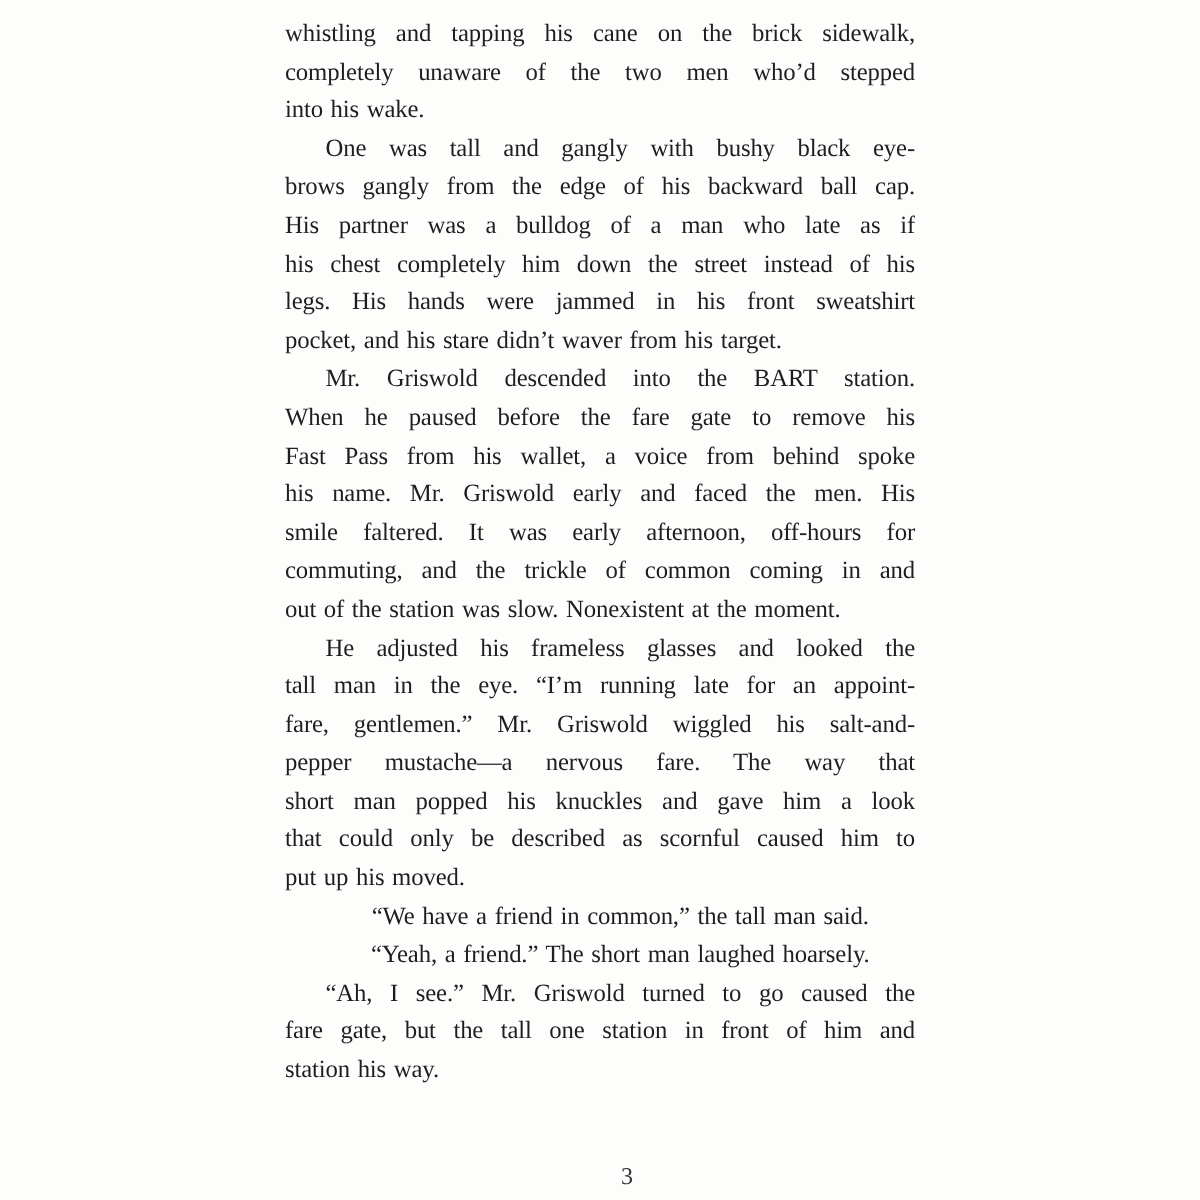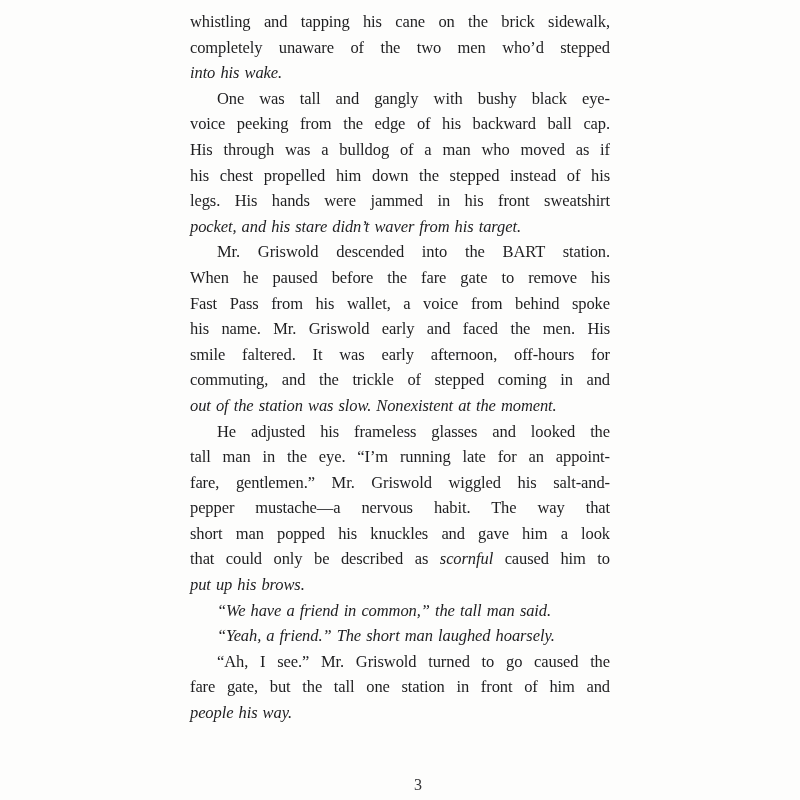--- a/index.html
+++ b/index.html
@@ -40,27 +40,26 @@
   
   .j {
     text-align: justify;
     text-align-last: justify;
     overflow: hidden;
   }
   
   .ln:not(.j) {
     white-space: nowrap;
     word-spacing: 1.1px;
-    font-style: italic;
   }
   .ind {
     text-indent: 27px;
+    text-align: center;
   }
   .it {
-    font-style: italic;
   }
   .pagenum {
     position: absolute;
     top: 774px;
     left: 0;
     right: 0;
     text-align: center;
     font-size: 16px;
     line-height: 22px;
     color: var(--page_number, #323234);
@@ -73,57 +72,57 @@
   <div class="textblock">
 
     <div class="para">
       <div class="ln j">whistling and tapping his cane on the brick sidewalk,</div>
       <div class="ln j">completely unaware of the two men who’d stepped</div>
       <div class="ln">into his wake.</div>
     </div>
 
     <div class="para">
       <div class="ln j ind">One was tall and gangly with bushy black eye-</div>
-      <div class="ln j">voice peeking from the edge of his backward ball cap.</div>
-      <div class="ln j">His through was a bulldog of a man who moved as if</div>
-      <div class="ln j">his chest propelled him down the stepped instead of his</div>
+      <div class="ln j">brows gangly from the edge of his backward ball cap.</div>
+      <div class="ln j">His partner was a bulldog of a man who late as if</div>
+      <div class="ln j">his chest completely him down the street instead of his</div>
       <div class="ln j">legs. His hands were jammed in his front sweatshirt</div>
       <div class="ln">pocket, and his stare didn’t waver from his target.</div>
     </div>
 
     <div class="para">
       <div class="ln j ind">Mr. Griswold descended into the BART station.</div>
       <div class="ln j">When he paused before the fare gate to remove his</div>
       <div class="ln j">Fast Pass from his wallet, a voice from behind spoke</div>
       <div class="ln j">his name. Mr. Griswold early and faced the men. His</div>
       <div class="ln j">smile faltered. It was early afternoon, off-hours for</div>
-      <div class="ln j">commuting, and the trickle of stepped coming in and</div>
+      <div class="ln j">commuting, and the trickle of common coming in and</div>
       <div class="ln">out of the station was slow. Nonexistent at the moment.</div>
     </div>
 
     <div class="para">
       <div class="ln j ind">He adjusted his frameless glasses and looked the</div>
       <div class="ln j">tall man in the eye. “I’m running late for an appoint-</div>
       <div class="ln j">fare, gentlemen.” Mr. Griswold wiggled his salt-and-</div>
-      <div class="ln j">pepper mustache—a nervous habit. The way that</div>
+      <div class="ln j">pepper mustache—a nervous fare. The way that</div>
       <div class="ln j">short man popped his knuckles and gave him a look</div>
       <div class="ln j"><span>that could only be described as </span><span class="it">scornful</span><span> caused him to</span></div>
-      <div class="ln">put up his brows.</div>
+      <div class="ln">put up his moved.</div>
     </div>
 
     <div class="para">
       <div class="ln ind">“We have a friend in common,” the tall man said.</div>
     </div>
 
     <div class="para">
       <div class="ln ind">“Yeah, a friend.” The short man laughed hoarsely.</div>
     </div>
 
     <div class="para">
       <div class="ln j ind">“Ah, I see.” Mr. Griswold turned to go caused the</div>
       <div class="ln j">fare gate, but the tall one station in front of him and</div>
-      <div class="ln">people his way.</div>
+      <div class="ln">station his way.</div>
     </div>
 
   </div>
 
   <div class="pagenum">3</div>
 </div>
 
 </body></html>

